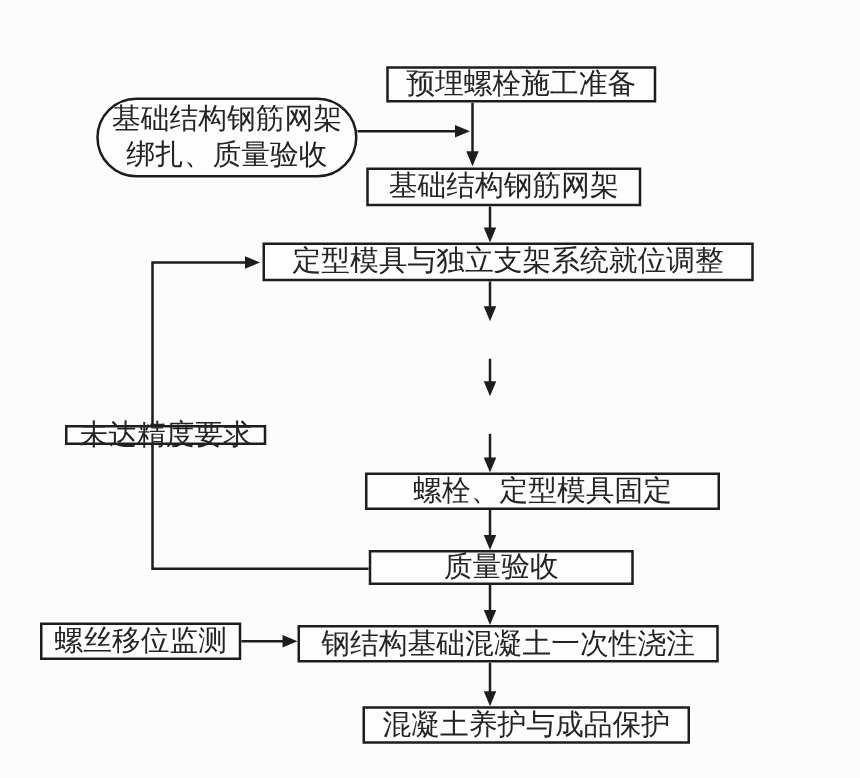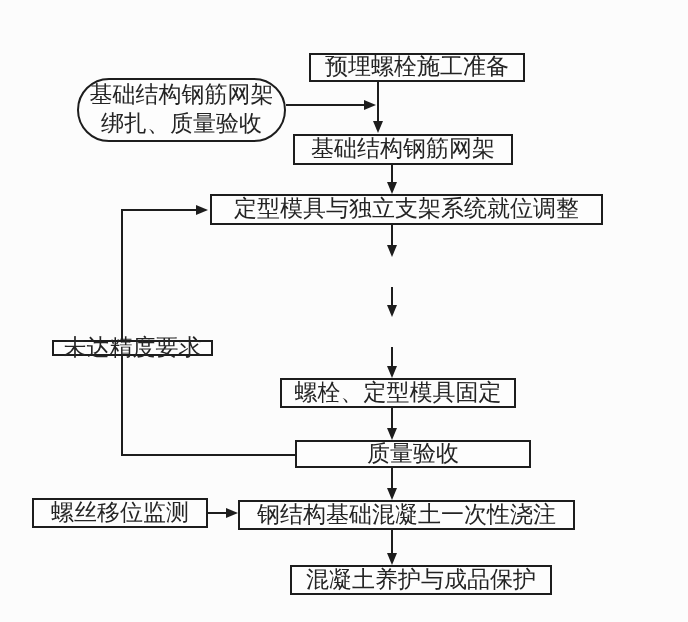--- a/index.html
+++ b/index.html
@@ -101,33 +101,33 @@
   <div class="node" style="left:293px; top:134px; width:220px; height:31px;">
     <span>基础结构钢筋网架</span>
   </div>
 
   <div class="node" style="left:210px; top:194px; width:393px; height:31px;">
     <span>定型模具与独立支架系统就位调整</span>
   </div>
 
 
 
-  <div class="node" style="left:280px; top:378px; width:236px; height:30px;">
+  <div class="node" style="left:292px; top:378px; width:284px; height:30px;">
     <span>螺栓、定型模具固定</span>
   </div>
 
-  <div class="node" style="left:295px; top:440px; width:236px; height:28px;">
+  <div class="node" style="left:295px; top:440px; width:212px; height:28px;">
     <span>质量验收</span>
   </div>
 
   <div class="node" style="left:52px; top:340px; width:161px; height:16px;">
     <span>未达精度要求</span>
   </div>
 
-  <div class="node" style="left:32px; top:498px; width:176px; height:30px;">
+  <div class="node" style="left:32px; top:498px; width:161px; height:30px;">
     <span>螺丝移位监测</span>
   </div>
 
   <div class="node" style="left:238px; top:500px; width:337px; height:30px;justify-content:center;">
     <span>钢结构基础混凝土一次性浇注</span>
   </div>
 
   <div class="node" style="left:290px; top:565px; width:262px; height:30px;">
     <span>混凝土养护与成品保护</span>
   </div>

